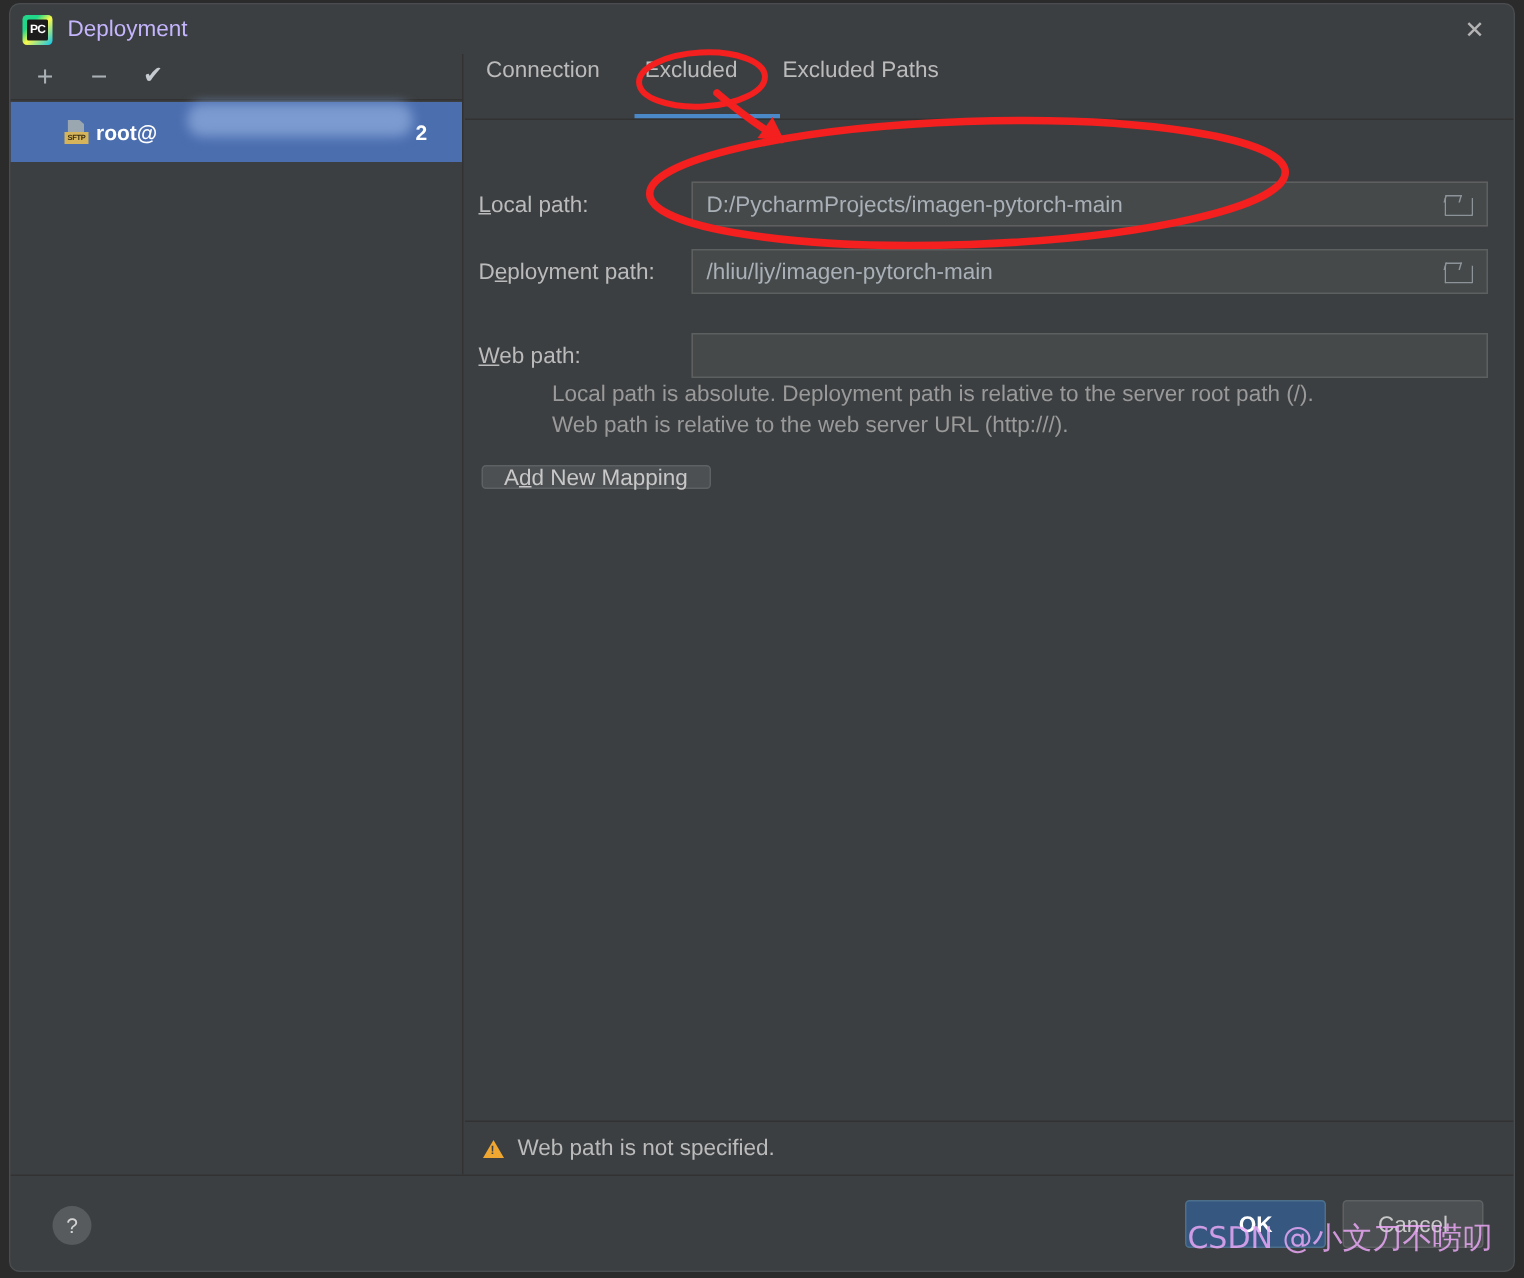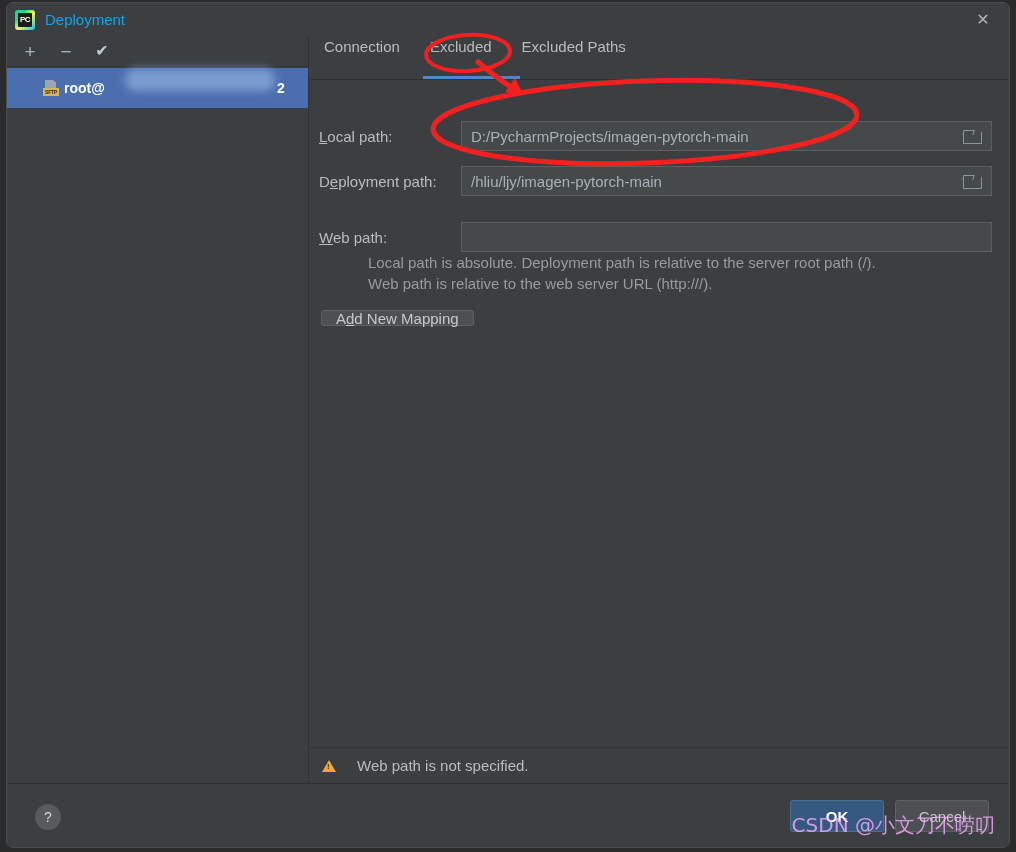--- a/index.html
+++ b/index.html
@@ -37,21 +37,21 @@
     background: #1c1c1c; border-radius: 1px;
   }
   #pc-logo .pc {
     position: absolute; left: 0; top: 0; right: 0; bottom: 0;
     color: #fff; font-size: 8px; font-weight: bold;
     display: flex; align-items: center; justify-content: center;
     letter-spacing: -0.5px;
   }
   #dialog-title {
     margin-left: 10px;
-    color: #0ea5e9; font-size: 15px;
+    color: #c4b5fd; font-size: 15px;
   }
   #close-btn {
     position: absolute; right: 0; top: 0;
     width: 52px; height: 33px;
     display: flex; align-items: center; justify-content: center;
     color: #b4b4b4; font-size: 16px; cursor: pointer;
   }
 
   
   #left-panel {
@@ -206,21 +206,21 @@
     display: flex; align-items: center;
     cursor: pointer;
   }
   #add-mapping-btn u { text-decoration: underline; }
 
   
   #status-bar {
     position: absolute; left: 303px; right: 0;
     bottom: 64px; height: 36px;
     display: flex; align-items: center;
-    padding-left: 12px; gap: 21px;
+    padding-left: 12px; gap: 9px;
     border-top: 1px solid #323232;
     background: #3c3f41;
   }
   #warn-icon {
     width: 0; height: 0;
     border-left: 7px solid transparent;
     border-right: 7px solid transparent;
     border-bottom: 12px solid #f0a732;
     position: relative; flex: none;
   }

